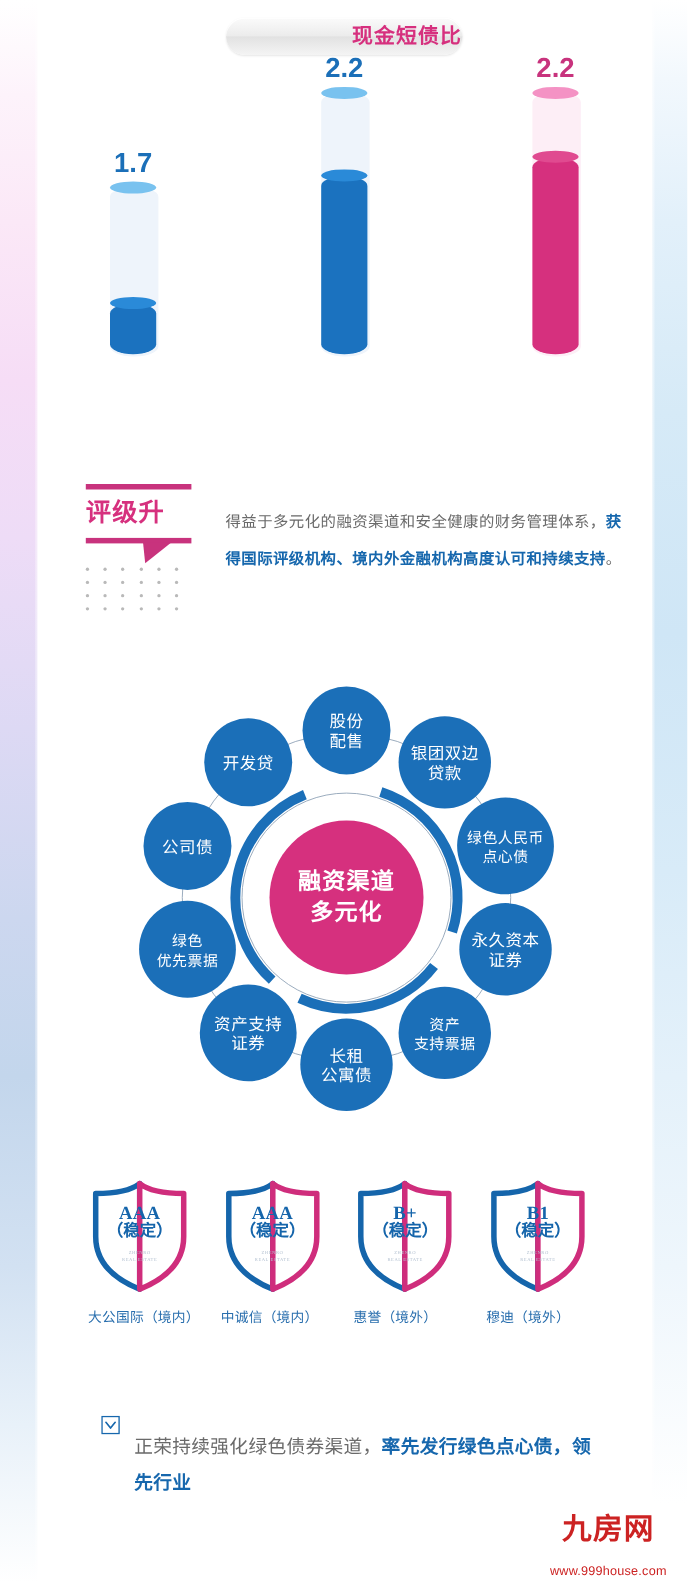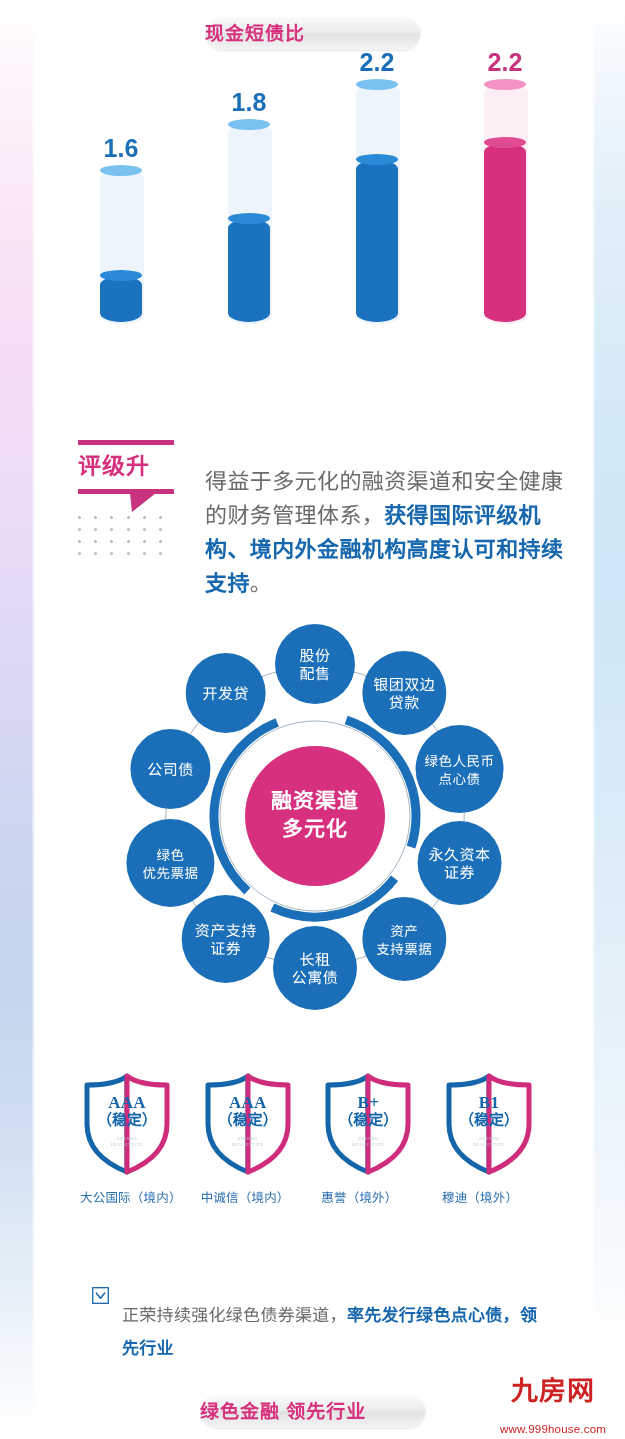--- a/index.html
+++ b/index.html
@@ -34,21 +34,21 @@
     content:"";position:absolute;left:-10px;top:0;width:12px;height:100%;
     background:linear-gradient(to left,rgba(255,255,255,.35),#fff);
   }
 
   
   .pill{
     position:absolute;left:50%;transform:translateX(-50%);
     width:215px;height:34px;border-radius:17px;
     background:linear-gradient(to bottom,#fbfbfb 0%,#ececec 48%,#e2e2e2 52%,#f4f4f4 100%);
     box-shadow:0 1px 2px rgba(0,0,0,.10), inset 0 1px 0 #fff;
-    display:flex;align-items:center;justify-content:flex-start;
+    display:flex;align-items:center;justify-content:flex-end;
   }
   .pill-text{
     font-size:19px;font-weight:bold;color:#d6307e;letter-spacing:1px;
     line-height:1;white-space:nowrap;
   }
   #title-pill{top:16px;}
   #footer-pill{top:1394px;width:225px;}
 
   
   .chart{position:absolute;left:0;top:62px;width:625px;height:300px;}
@@ -81,21 +81,21 @@
   .co-bar.top{margin-bottom:10px;}
   .co-text{font-size:23px;font-weight:bold;color:#d6307e;letter-spacing:1px;
            line-height:1;margin-bottom:11px;}
   .co-tail{position:relative;width:96px;height:5px;background:#c8337d;}
   .co-tail svg{position:absolute;left:52px;top:4px;}
   .dots{margin-top:22px;width:90px;}
   .dotrow{display:flex;justify-content:space-between;margin-bottom:9px;width:84px;}
   .dot{width:3px;height:3px;background:#b9b9b9;border-radius:50%;}
 
   .para{position:absolute;left:205px;top:443px;width:366px;
-        font-size:22px;line-height:34px;color:#6a6a6a;letter-spacing:.4px;}
+        font-size:14px;line-height:34px;color:#6a6a6a;letter-spacing:.4px;}
   .para b{color:#1667ad;font-weight:bold;}
 
   
   .radial{position:absolute;left:100px;top:598px;width:430px;height:440px;}
   .radial svg{display:block;}
 
   
   .shields{position:absolute;left:80px;top:1072px;width:470px;height:158px;
            display:flex;justify-content:space-between;}
   .shieldcell{width:108px;display:flex;flex-direction:column;align-items:flex-start;font-family:Liberation Serif, serif;}
@@ -130,34 +130,25 @@
   <div class="edge-left"></div>
   <div class="edge-right"></div>
 
   <div class="pill" id="title-pill">
     <span class="pill-text">现金短债比</span>
   </div>
 
   <div class="chart">
     <div class="bars" id="bars">
         <div class="barwrap">
-          <div class="barval" style="color: rgb(27, 111, 184);">1.6</div>
+          <div class="barval" style="color: rgb(27, 111, 184);">1.7</div>
           <div class="cyl" style="height: 152px;">
             <div class="cyl-bg" style="background:#eef4fb;border:1px solid #eef4fb;"></div>
             <div class="cyl-fill" style="height:46px;background:#1b72bf;"></div>
             <div class="cyl-captop" style="bottom:41px;background:#2a8ad8;"></div>
-            <div class="cyl-captop" style="top:-5px;background:#79c2ef;"></div>
-          </div>
-        </div>
-        <div class="barwrap">
-          <div class="barval" style="color: rgb(27, 111, 184);">1.8</div>
-          <div class="cyl" style="height: 198px;">
-            <div class="cyl-bg" style="background:#eef4fb;border:1px solid #eef4fb;"></div>
-            <div class="cyl-fill" style="height:103px;background:#1b72bf;"></div>
-            <div class="cyl-captop" style="bottom:98px;background:#2a8ad8;"></div>
             <div class="cyl-captop" style="top:-5px;background:#79c2ef;"></div>
           </div>
         </div>
         <div class="barwrap">
           <div class="barval" style="color: rgb(27, 111, 184);">2.2</div>
           <div class="cyl" style="height: 238px;">
             <div class="cyl-bg" style="background:#eef4fb;border:1px solid #eef4fb;"></div>
             <div class="cyl-fill" style="height:162px;background:#1b72bf;"></div>
             <div class="cyl-captop" style="bottom:157px;background:#2a8ad8;"></div>
             <div class="cyl-captop" style="top:-5px;background:#79c2ef;"></div>
@@ -369,22 +360,19 @@
       <span class="note-icon">
         <svg width="17" height="17" viewBox="0 0 17 17">
           <rect x="0.7" y="0.7" width="15.6" height="15.6" fill="none" stroke="#1667ad" stroke-width="1.3"></rect>
           <path d="M4.3 6 L8.5 11.2 L12.7 6" fill="none" stroke="#1667ad" stroke-width="1.5" stroke-linecap="round" stroke-linejoin="round"></path>
         </svg>
       </span>
       <p class="note-text"><span>正荣持续强化绿色债券渠道，</span><b>率先发行绿色点心债，领先行业</b></p>
     </div>
   </div>
 
-  <div class="pill" id="footer-pill">
-    <span class="pill-text">绿色金融 领先行业</span>
-  </div>
 
   <div class="watermark">
     <div class="wm-cn">九房网</div>
     <div class="wm-url">www.999house.com</div>
   </div>
 
 </div>
 
 </body></html>

